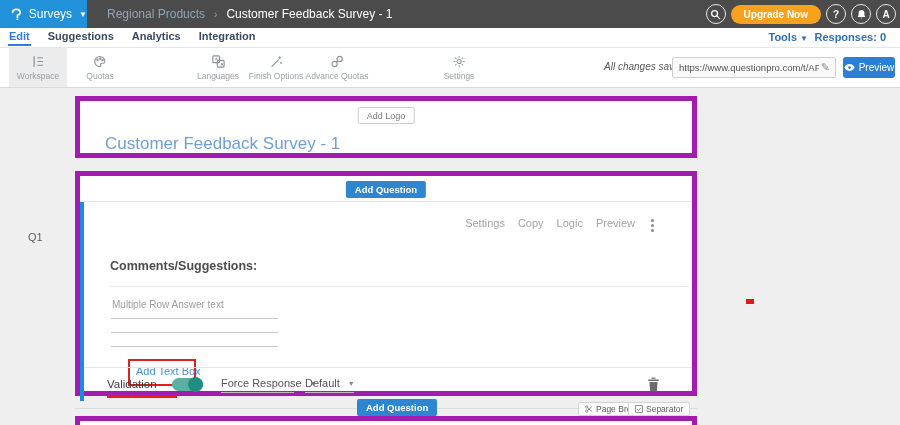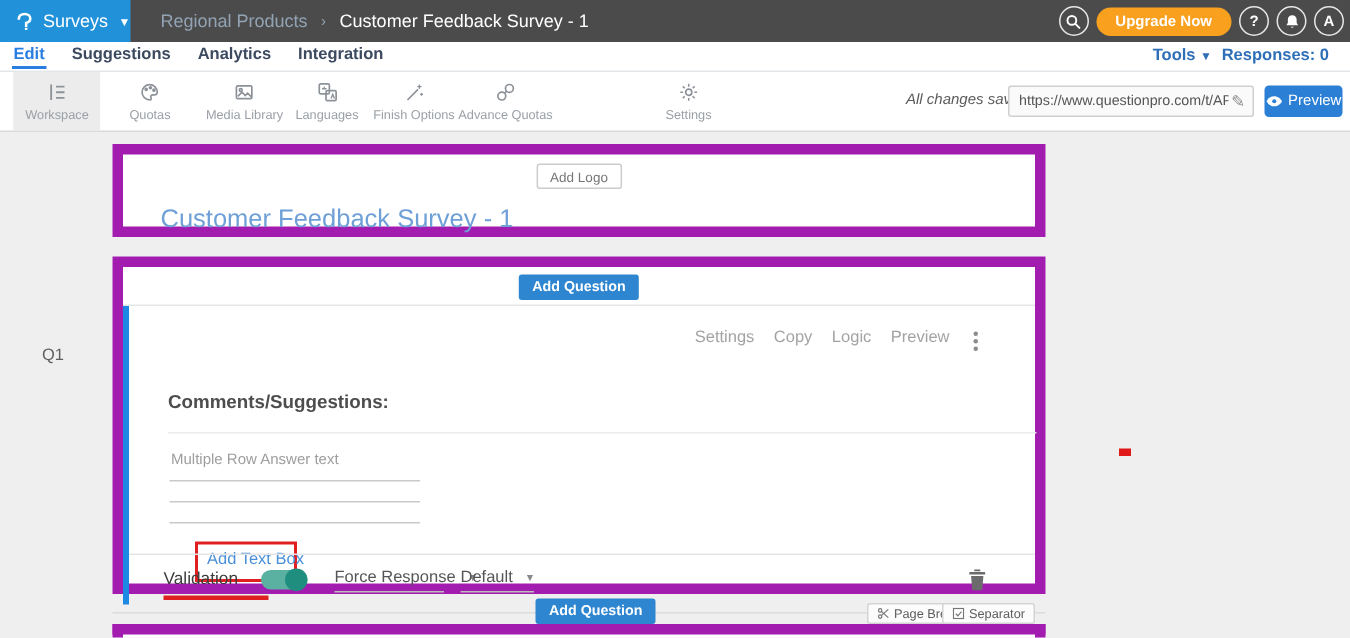--- a/index.html
+++ b/index.html
@@ -46,21 +46,21 @@
   .url-box { position:absolute; left:672px; top:9px; width:164px; height:21px; border:1px solid #cfcfcf;
              border-radius:2px; background:#fafafa; display:flex; align-items:center; }
   .url-input { flex:1; border:none; background:transparent; font-family:inherit; font-size:9.5px;
                color:#555; padding:0 2px 0 6px; min-width:0; outline:none; }
   .pencil { font-size:11px; color:#8a8a8a; padding-right:5px; cursor:pointer; }
   .preview-btn { position:absolute; left:843px; top:9px; width:52px; height:21px; background:#2b7fd4;
                  border:none; border-radius:3px; color:#fff; font-family:inherit; font-size:10px;
                  display:flex; align-items:center; justify-content:center; gap:4px; cursor:pointer; }
 
   
-  .card { position:absolute; background:#fff; border:7px solid #a21caf; }
+  .card { position:absolute; background:#fff; border:5px solid #a21caf; }
   .survey-card { left:75px; top:96px; width:622px; height:62px; }
   .add-logo-btn { position:absolute; left:50%; transform:translateX(-50%); top:6px; height:17px;
                   background:#fff; border:1px solid #ccc; border-radius:2px; color:#777;
                   font-family:inherit; font-size:9px; padding:0 8px; cursor:pointer; }
   .survey-title { position:absolute; left:25px; top:33px; font-size:17px; color:#6e9fd6; cursor:text; }
 
   .section-card { left:75px; top:171px; width:622px; height:225px; }
   .addq-strip { position:absolute; left:0; top:0; width:100%; height:26px; border-bottom:1px solid #e5e5e5; }
   .addq-btn { position:absolute; left:50%; transform:translateX(-50%); top:5px; height:17px;
               background:#2e86d1; border:none; border-radius:2px; color:#fff; font-family:inherit;
@@ -171,28 +171,20 @@
     </div>
     <div class="tool-item" style="left:100px">
       <svg width="15" height="15" viewBox="0 0 16 16" fill="none" stroke-width="1.2">
         <path d="M8 2.6a5.4 5.4 0 1 0 0 10.8c1.1 0 1.3-.9.9-1.6-.5-.9.2-1.9 1.3-1.9h1.3c1 0 1.9-.9 1.9-1.9A5.4 5.4 0 0 0 8 2.6z"></path>
         <circle cx="5.5" cy="6" r=".7" fill="#8d9299"></circle>
           <circle cx="8.5" cy="4.8" r=".7" fill="#8d9299"></circle>
           <circle cx="11" cy="6.5" r=".7" fill="#8d9299"></circle>
       </svg>
       <span class="tool-label">Quotas</span>
     </div>
-    <div class="tool-item" style="left:163px">
-      <svg width="15" height="15" viewBox="0 0 16 16" fill="none" stroke-width="1.2">
-        <rect x="2.5" y="3.5" width="11" height="9" rx="1"></rect>
-        <circle cx="5.6" cy="6.4" r="1"></circle>
-        <path d="M3.5 11l3-3 2.3 2.3 1.7-1.7 2.8 2.8"></path>
-      </svg>
-      <span class="tool-label">Media Library</span>
-    </div>
     <div class="tool-item" style="left:218px">
       <svg width="15" height="15" viewBox="0 0 16 16" fill="none" stroke-width="1.2">
         <rect x="2" y="2" width="7.2" height="7.2" rx="1"></rect>
         <rect x="6.8" y="6.8" width="7.2" height="7.2" rx="1"></rect>
         <path d="M4 5.5h3.2M5.6 4v1.5" stroke-width="1"></path>
         <path d="M10.4 12.5l1.2-3 1.2 3" stroke-width="1"></path>
       </svg>
       <span class="tool-label">Languages</span>
     </div>
     <div class="tool-item" style="left:276px">

